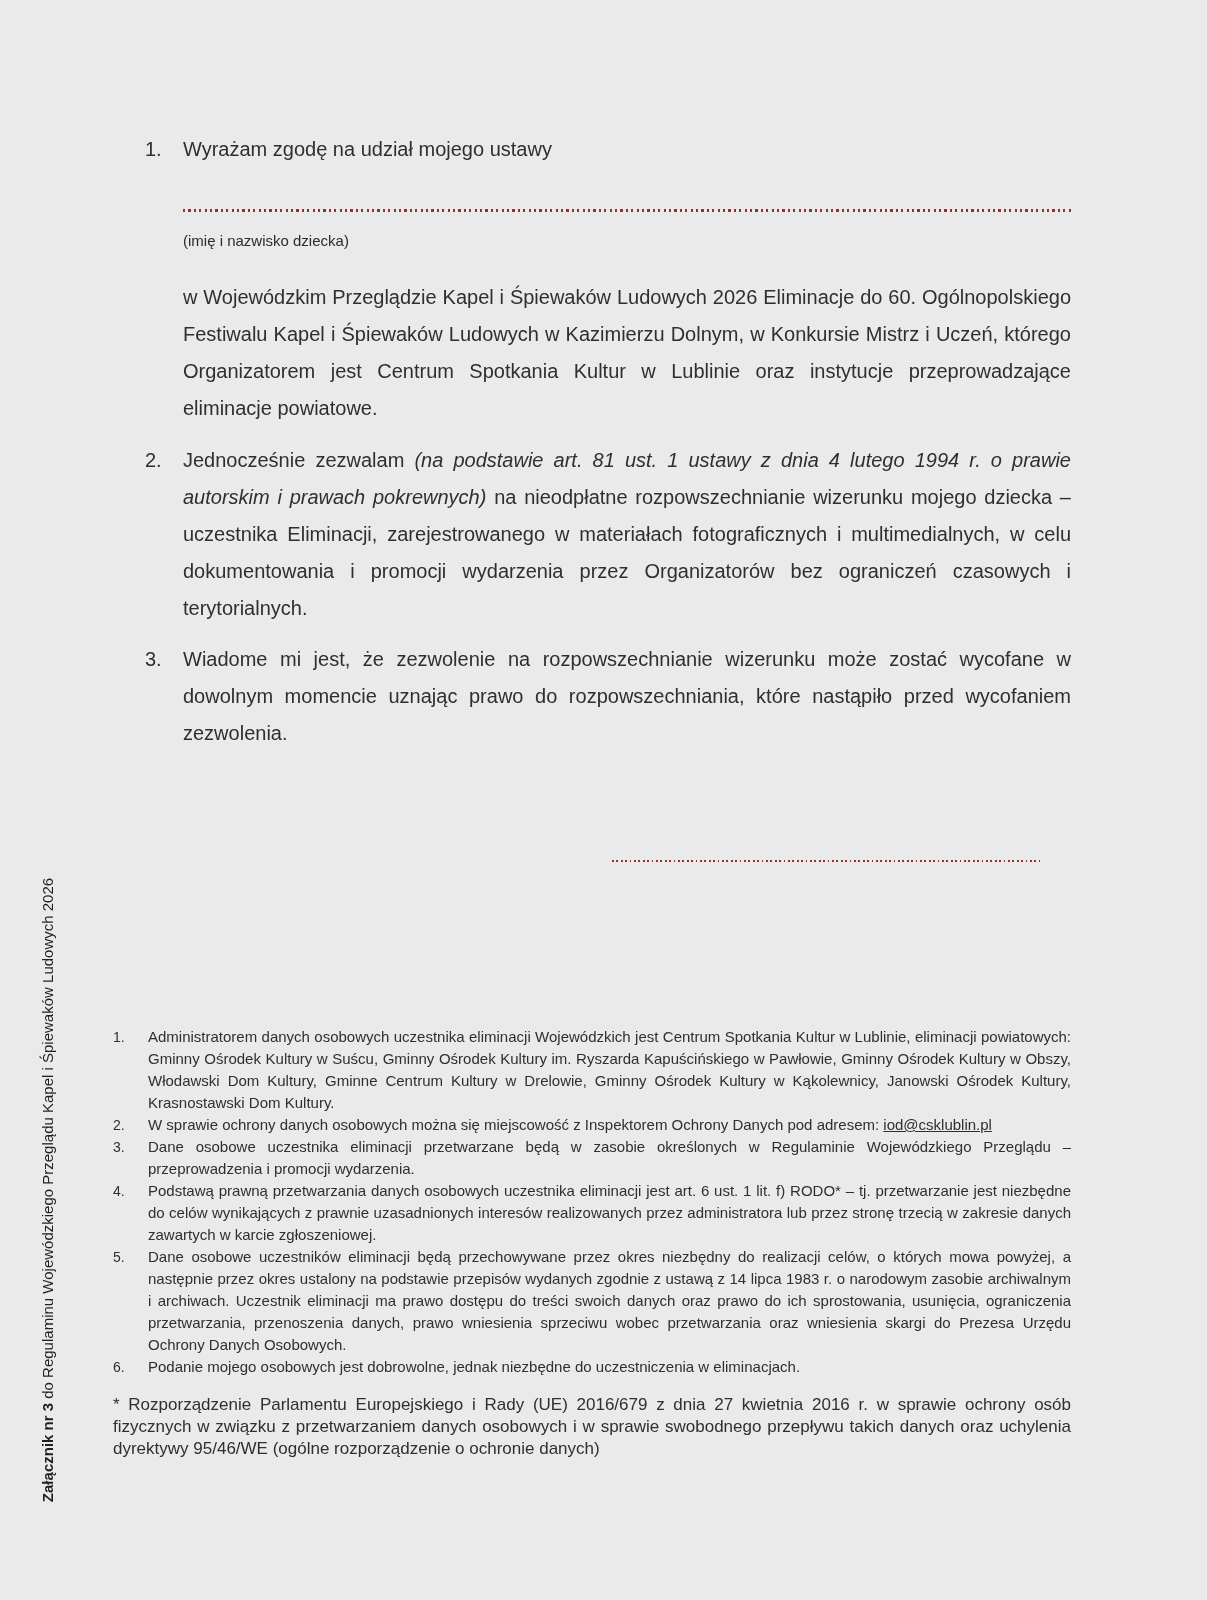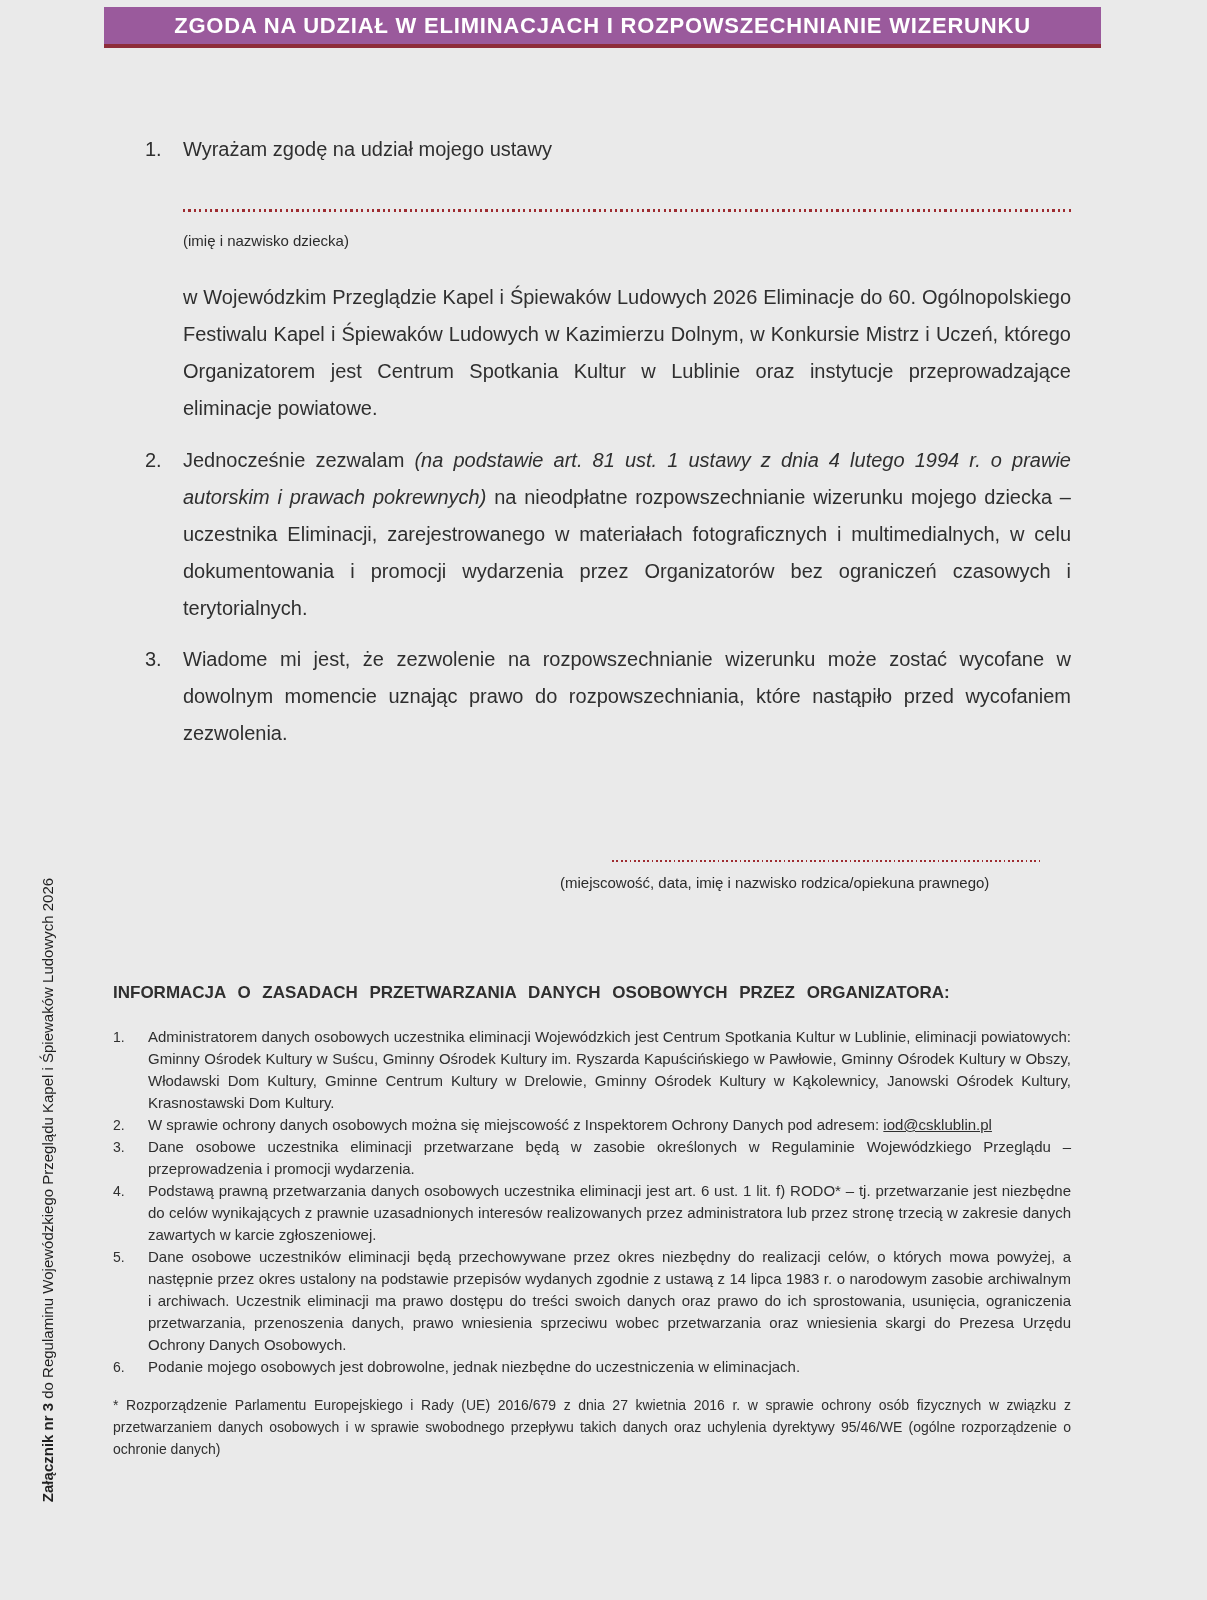--- a/index.html
+++ b/index.html
@@ -51,31 +51,28 @@
     position:absolute;left:113px;top:983px;width:958px;
     font-weight:bold;font-size:17px;word-spacing:7px;white-space:nowrap;
   }
   .rodo-list{position:absolute;left:113px;top:1026px;width:958px;}
   .rodo-item{display:flex;font-size:15px;line-height:22px;}
   .r-num{width:35px;flex:0 0 35px;font-size:14px;}
   .r-text{width:923px;flex:0 0 923px;text-align:justify;text-align-last:left;}
   .email{color:var(--ink);}
   .footnote{
     position:absolute;left:113px;top:1394px;width:958px;
-    font-size:14px;line-height:22px;text-align:justify;text-align-last:left;
+    font-size:17px;line-height:22px;text-align:justify;text-align-last:left;
   }
 </style>
 </head>
 <body>
 
 <div class="page">
 
-  <div class="title-bar">
-    <span>ZGODA NA UDZIAŁ W ELIMINACJACH I ROZPOWSZECHNIANIE WIZERUNKU</span>
-  </div>
 
   <div class="side-note"><b>Załącznik nr 3</b><span> do Regulaminu Wojewódzkiego Przeglądu Kapel i Śpiewaków Ludowych 2026</span></div>
 
   <div class="c-row" style="left:145px;top:131px;">
     <span class="c-num">1.</span>
     <span class="c-text">Wyrażam zgodę na udział mojego ustawy</span>
   </div>
 
   <div class="dotline" style="left:183px;top:209px;width:888px;"></div>
   <div class="caption" style="left:183px;top:232px;width:888px;">(imię i nazwisko dziecka)</div>
@@ -89,23 +86,21 @@
     <span class="c-num">2.</span>
     <span class="c-text just"><span>Jednocześnie zezwalam </span><i>(na podstawie art. 81 ust. 1 ustawy z dnia 4 lutego 1994 r. o prawie autorskim i prawach pokrewnych)</i><span> na nieodpłatne rozpowszechnianie wizerunku mojego dziecka – uczestnika Eliminacji, zarejestrowanego w materiałach fotograficznych i multimedialnych, w celu dokumentowania i promocji wydarzenia przez Organizatorów bez ograniczeń czasowych i terytorialnych.</span></span>
   </div>
 
   <div class="c-row" style="left:145px;top:641px;">
     <span class="c-num">3.</span>
     <span class="c-text just">Wiadome mi jest, że zezwolenie na rozpowszechnianie wizerunku może zostać wycofane w dowolnym momencie uznając prawo do rozpowszechniania, które nastąpiło przed wycofaniem zezwolenia.</span>
   </div>
 
   <div class="dotline fine" style="left:612px;top:860px;width:428px;"></div>
-  <div class="caption" style="left:560px;top:874px;width:510px;">(miejscowość, data, imię i nazwisko rodzica/opiekuna prawnego)</div>
 
-  <div class="rodo-heading">INFORMACJA O ZASADACH PRZETWARZANIA DANYCH OSOBOWYCH PRZEZ ORGANIZATORA:</div>
 
   <div class="rodo-list">
     <div class="rodo-item">
       <span class="r-num">1.</span>
       <span class="r-text">Administratorem danych osobowych uczestnika eliminacji Wojewódzkich jest Centrum Spotkania Kultur w Lublinie, eliminacji powiatowych: Gminny Ośrodek Kultury w Suścu, Gminny Ośrodek Kultury im. Ryszarda Kapuścińskiego w Pawłowie, Gminny Ośrodek Kultury w Obszy, Włodawski Dom Kultury, Gminne Centrum Kultury w Drelowie, Gminny Ośrodek Kultury w Kąkolewnicy, Janowski Ośrodek Kultury, Krasnostawski Dom Kultury.</span>
     </div>
     <div class="rodo-item">
       <span class="r-num">2.</span>
       <span class="r-text"><span>W sprawie ochrony danych osobowych można się miejscowość z Inspektorem Ochrony Danych pod adresem: </span><a class="email" href="#">iod@csklublin.pl</a></span>
     </div>

